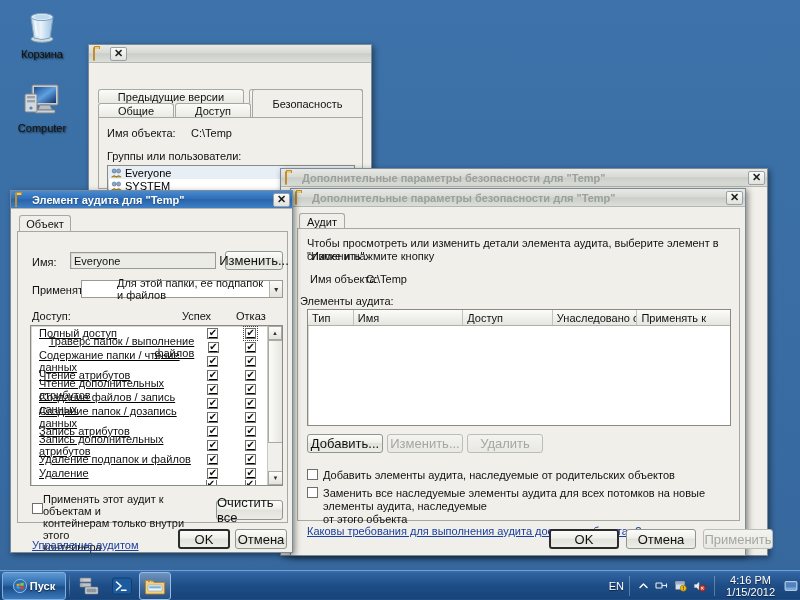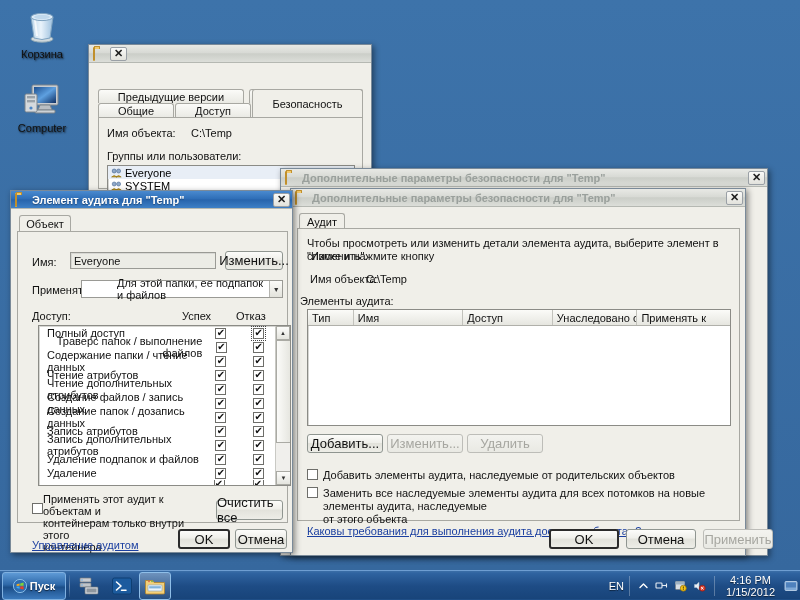--- a/index.html
+++ b/index.html
@@ -404,21 +404,21 @@
         <div class="lbl" style="position:absolute; left:14px; top:52px;">Применять:</div>
         <div class="combo" style="position:absolute; left:63px; top:48px; width:202px; height:18px;padding-left:35px;">
           <span>Для этой папки, ее подпапок и файлов</span>
           <span class="arrow">▼</span>
         </div>
 
         <div class="lbl" style="position:absolute; left:14px; top:78px;">Доступ:</div>
         <div class="lbl" style="position:absolute; left:164px; top:78px;">Успех</div>
         <div class="lbl" style="position:absolute; left:218px; top:78px;">Отказ</div>
 
-        <div class="listbox" style="position:absolute; left:20px; top:93px; width:253px; height:161px;">
+        <div class="listbox" style="position:absolute; left:12px; top:93px; width:253px; height:161px;text-decoration:underline;">
           <div style="position:relative; width:238px;">
 
             <div class="prow" style="display:flex; align-items:center; height:14px;">
               <span class="lbl" style="width:160px; padding-left:8px;">Полный доступ</span>
               <span style="width:40px; display:flex; justify-content:center;">
                   <span class="chk">✔</span>
                 </span>
               <span style="width:38px; display:flex; justify-content:center;">
                   <span class="chk focus">✔</span>
                 </span>

